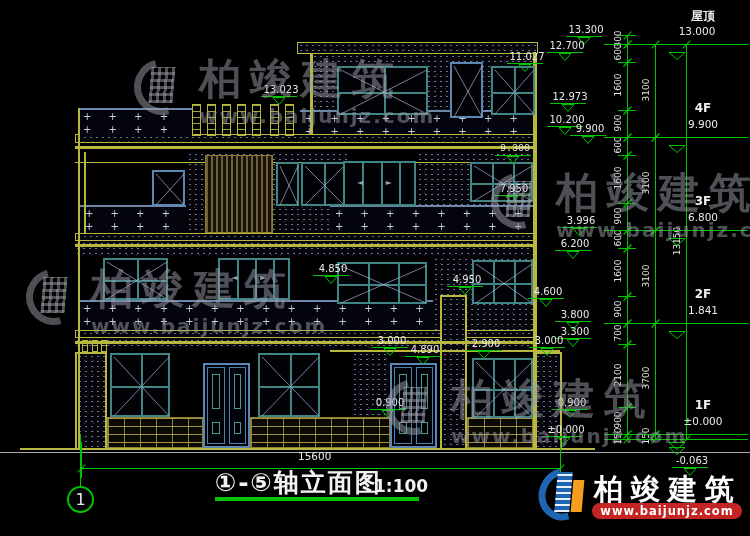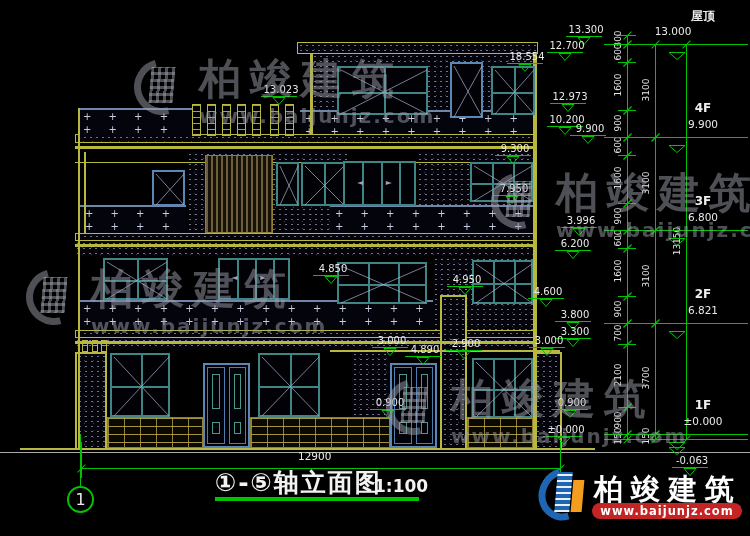--- a/index.html
+++ b/index.html
@@ -267,21 +267,21 @@
       <div class="abs marker" style="left: 547px; top: 40px;">
         <div class="abs mtext" style="position: relative;">12.700</div>
         <div class="abs mline" style="position: relative; width: 36px;"></div>
         <div class="abs " style="position: relative; left: 11px; height: 8px;">
           <svg width="14" height="8" viewBox="0 0 14 8">
             <path d="M1 .5 H13 L7 7.5 Z" fill="none" stroke="#00c400"></path>
           </svg>
         </div>
       </div>
       <div class="abs marker" style="left: 507px; top: 51px;">
-        <div class="abs mtext" style="position: relative;">18.554</div>
+        <div class="abs mtext" style="position: relative;">11.027</div>
         <div class="abs mline" style="position: relative; width: 36px;"></div>
         <div class="abs " style="position: relative; left: 11px; height: 8px;">
           <svg width="14" height="8" viewBox="0 0 14 8">
             <path d="M1 .5 H13 L7 7.5 Z" fill="none" stroke="#00c400"></path>
           </svg>
         </div>
       </div>
       <div class="abs marker" style="left: 261px; top: 84px;">
         <div class="abs mtext" style="position: relative;">13.023</div>
         <div class="abs mline" style="position: relative; width: 36px;"></div>
@@ -312,21 +312,21 @@
       <div class="abs marker" style="left: 570px; top: 123px;">
         <div class="abs mtext" style="position: relative;">9.900</div>
         <div class="abs mline" style="position: relative; width: 36px;"></div>
         <div class="abs " style="position: relative; left: 11px; height: 8px;">
           <svg width="14" height="8" viewBox="0 0 14 8">
             <path d="M1 .5 H13 L7 7.5 Z" fill="none" stroke="#00c400"></path>
           </svg>
         </div>
       </div>
       <div class="abs marker" style="left: 495px; top: 143px;">
-        <div class="abs mtext" style="position: relative;">9.300</div>
+        <div class="abs mtext" style="position: relative; font-family: Liberation Mono, monospace;">9.300</div>
         <div class="abs mline" style="position: relative; width: 36px;"></div>
         <div class="abs " style="position: relative; left: 11px; height: 8px;">
           <svg width="14" height="8" viewBox="0 0 14 8">
             <path d="M1 .5 H13 L7 7.5 Z" fill="none" stroke="#00c400"></path>
           </svg>
         </div>
       </div>
       <div class="abs marker" style="left: 494px; top: 183px;">
         <div class="abs mtext" style="position: relative;">7.950</div>
         <div class="abs mline" style="position: relative; width: 36px;"></div>
@@ -410,21 +410,21 @@
       </div>
       <div class="abs marker" style="left: 529px; top: 335px;">
         <div class="abs mtext" style="position: relative;">3.000</div>
         <div class="abs mline" style="position: relative; width: 36px;"></div>
         <div class="abs " style="position: relative; left: 11px; height: 8px;">
           <svg width="14" height="8" viewBox="0 0 14 8">
             <path d="M1 .5 H13 L7 7.5 Z" fill="none" stroke="#00c400"></path>
           </svg>
         </div>
       </div>
-      <div class="abs marker" style="left: 446px; top: 338px;">
+      <div class="abs marker" style="left: 466px; top: 338px;">
         <div class="abs mtext" style="position: relative;">2.900</div>
         <div class="abs mline" style="position: relative; width: 36px;"></div>
         <div class="abs " style="position: relative; left: 11px; height: 8px;">
           <svg width="14" height="8" viewBox="0 0 14 8">
             <path d="M1 .5 H13 L7 7.5 Z" fill="none" stroke="#00c400"></path>
           </svg>
         </div>
       </div>
       <div class="abs marker" style="left: 405px; top: 344px;">
         <div class="abs mtext" style="position: relative;">4.890</div>
@@ -572,55 +572,55 @@
       <div class="abs green" style="left: 677px; top: 44px; width: 18px; height: 1px;"></div>
       <div class="abs tick green" style="left: 681px; top: 44px;"></div>
       <div class="abs green" style="left: 677px; top: 439px; width: 18px; height: 1px;"></div>
       <div class="abs tick green" style="left: 681px; top: 439px;"></div>
       <div class="abs dimlabel" style="left: 660px; top: 235.5px; width: 34px; text-align: center;">13150</div>
       <div class="abs green" style="left: 604px; top: 44px; width: 144px; height: 1px;"></div>
       <div class="abs " style="left: 668px; top: 45px; height: 9px;"><svg width="18" height="8" viewBox="0 0 18 8">
           <path d="M1 .5 H17 L9 7.5 Z" fill="none" stroke="#00c400"></path>
         </svg></div>
       <div class="abs flname" style="left: 660px; top: 8px; width: 86px; text-align: center;">屋顶</div>
-      <div class="abs flval" style="left: 630px; top: 25px; width: 86px; text-align: center;">13.000</div>
+      <div class="abs flval" style="left: 654px; top: 25px; width: 86px; text-align: center;">13.000</div>
       <div class="abs green" style="left: 604px; top: 137px; width: 144px; height: 1px;"></div>
       <div class="abs " style="left: 668px; top: 138px; height: 9px;"><svg width="18" height="8" viewBox="0 0 18 8">
           <path d="M1 .5 H17 L9 7.5 Z" fill="none" stroke="#00c400"></path>
         </svg></div>
       <div class="abs flname" style="left: 660px; top: 101px; width: 86px; text-align: center;">4F</div>
       <div class="abs flval" style="left: 660px; top: 118px; width: 86px; text-align: center;">9.900</div>
       <div class="abs green" style="left: 604px; top: 230px; width: 144px; height: 1px;"></div>
       <div class="abs " style="left: 668px; top: 231px; height: 9px;"><svg width="18" height="8" viewBox="0 0 18 8">
           <path d="M1 .5 H17 L9 7.5 Z" fill="none" stroke="#00c400"></path>
         </svg></div>
       <div class="abs flname" style="left: 660px; top: 194px; width: 86px; text-align: center;">3F</div>
       <div class="abs flval" style="left: 660px; top: 211px; width: 86px; text-align: center;">6.800</div>
       <div class="abs green" style="left: 604px; top: 323px; width: 144px; height: 1px;"></div>
       <div class="abs " style="left: 668px; top: 324px; height: 9px;"><svg width="18" height="8" viewBox="0 0 18 8">
           <path d="M1 .5 H17 L9 7.5 Z" fill="none" stroke="#00c400"></path>
         </svg></div>
       <div class="abs flname" style="left: 660px; top: 287px; width: 86px; text-align: center;">2F</div>
-      <div class="abs flval" style="left: 660px; top: 304px; width: 86px; text-align: center;">6.821</div>
+      <div class="abs flval" style="left: 660px; top: 304px; width: 86px; text-align: center;">1.841</div>
       <div class="abs green" style="left: 604px; top: 434px; width: 144px; height: 1px;"></div>
       <div class="abs " style="left: 668px; top: 435px; height: 9px;"><svg width="18" height="8" viewBox="0 0 18 8">
           <path d="M1 .5 H17 L9 7.5 Z" fill="none" stroke="#00c400"></path>
         </svg></div>
       <div class="abs flname" style="left: 660px; top: 398px; width: 86px; text-align: center;">1F</div>
       <div class="abs flval" style="left: 660px; top: 415px; width: 86px; text-align: center;">±0.000</div>
       <div class="abs green" style="left: 604px; top: 439px; width: 144px; height: 1px;"></div>
       <div class="abs " style="left: 668px; top: 440px; height: 9px;"><svg width="18" height="8" viewBox="0 0 18 8">
           <path d="M1 .5 H17 L9 7.5 Z" fill="none" stroke="#00c400"></path>
         </svg></div>
       <div class="abs green" style="left: 81px; top: 468px; width: 479px; height: 1px;"></div>
       <div class="abs green" style="left: 81px; top: 442px; width: 1px; height: 36px;"></div>
       <div class="abs tick green" style="left: 76px; top: 468px;"></div>
       <div class="abs green" style="left: 560px; top: 442px; width: 1px; height: 36px;"></div>
       <div class="abs tick green" style="left: 555px; top: 468px;"></div>
-      <div class="abs mtext" style="left: 298px; top: 450px; font-size: 10.5px;">12900</div>
+      <div class="abs mtext" style="left: 298px; top: 450px; font-size: 10.5px;">15600</div>
       <div class="abs green" style="left: 80px; top: 434px; width: 1px; height: 52px;"></div>
     </div>
   <div id="wm-layer">
       <div class="abs wm" style="left: 133px; top: 58px; width: 550px; overflow: hidden;">
         <div class="wm-row">
           <div class="wm-logo">
             <div class="cres"></div>
             <div class="bldg"></div>
           </div>
           <div>

